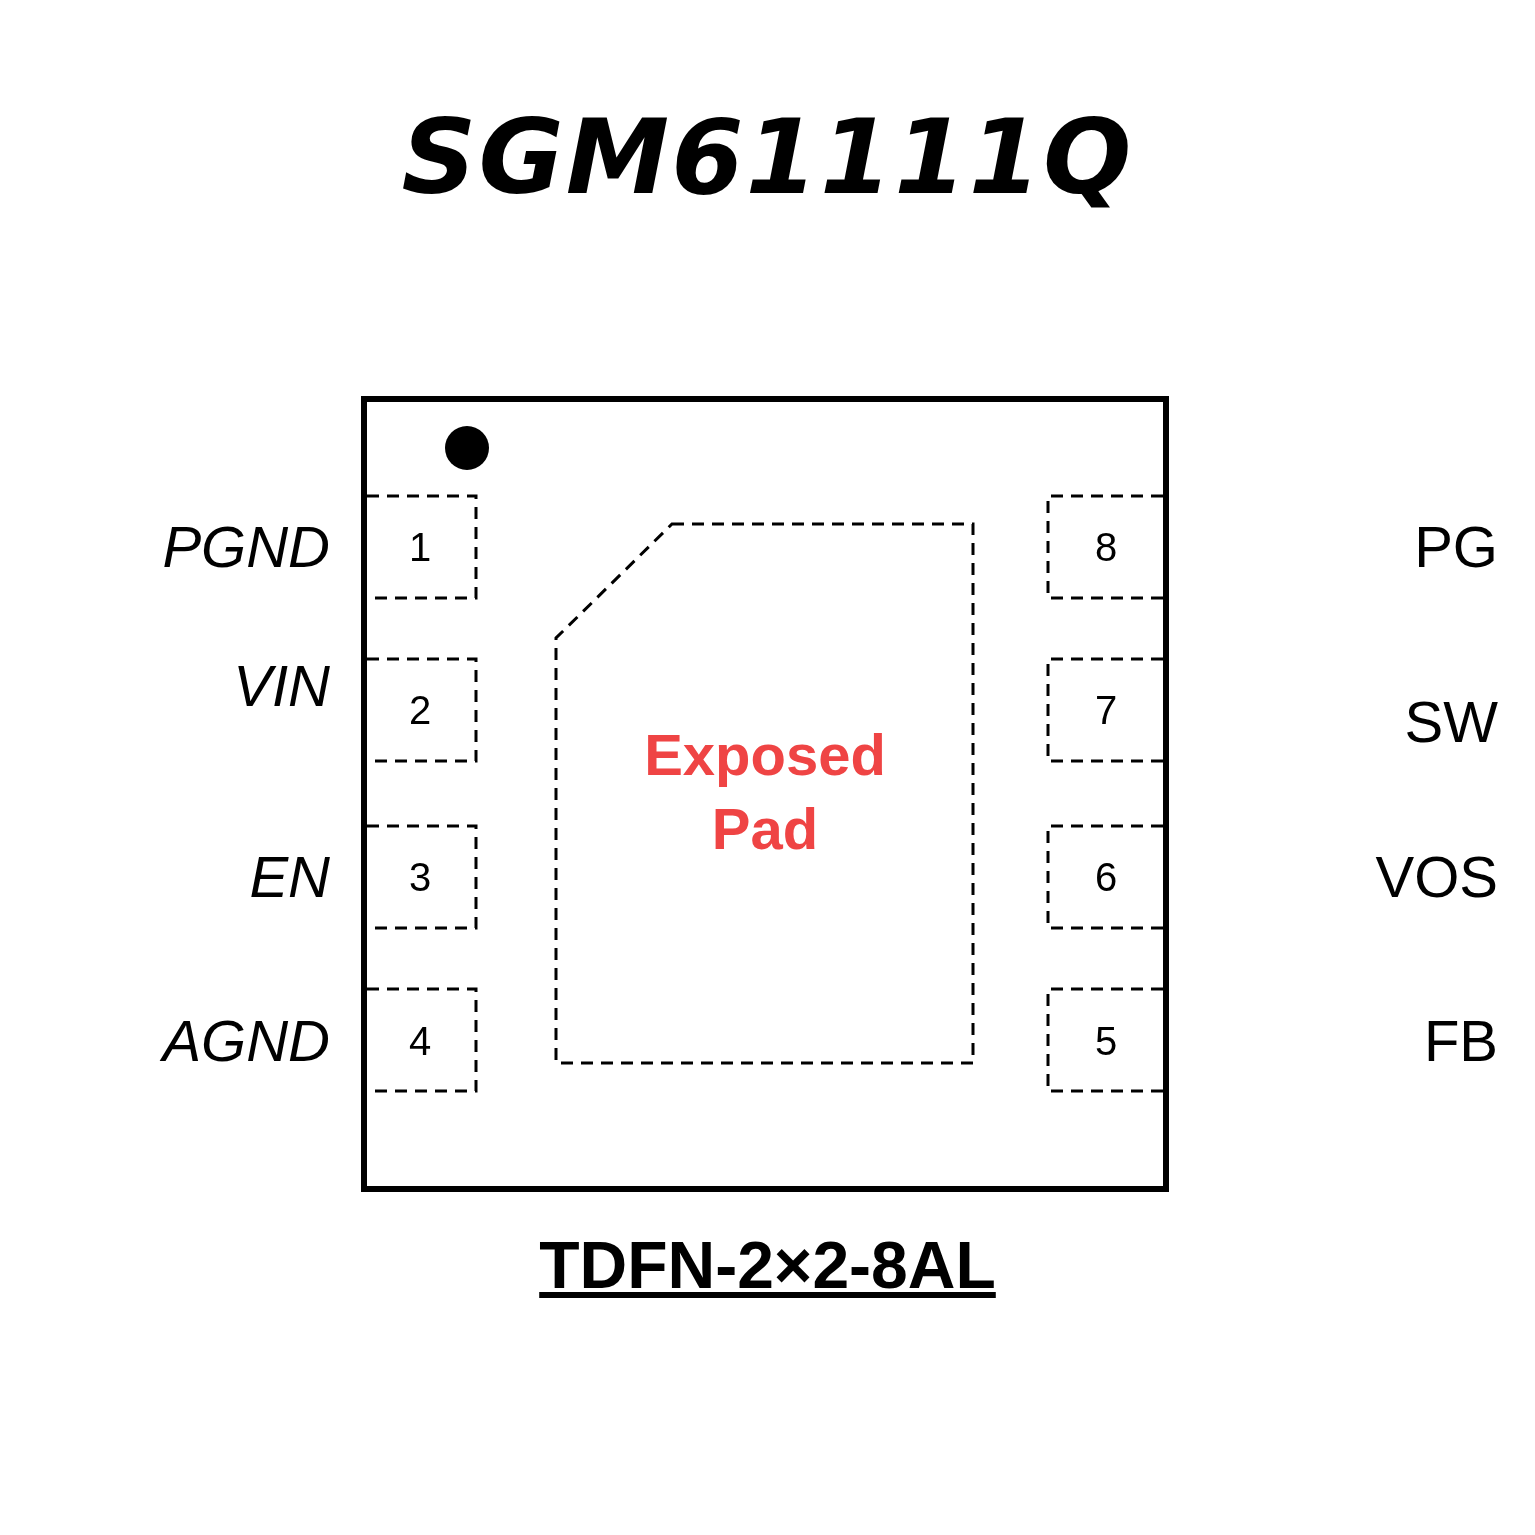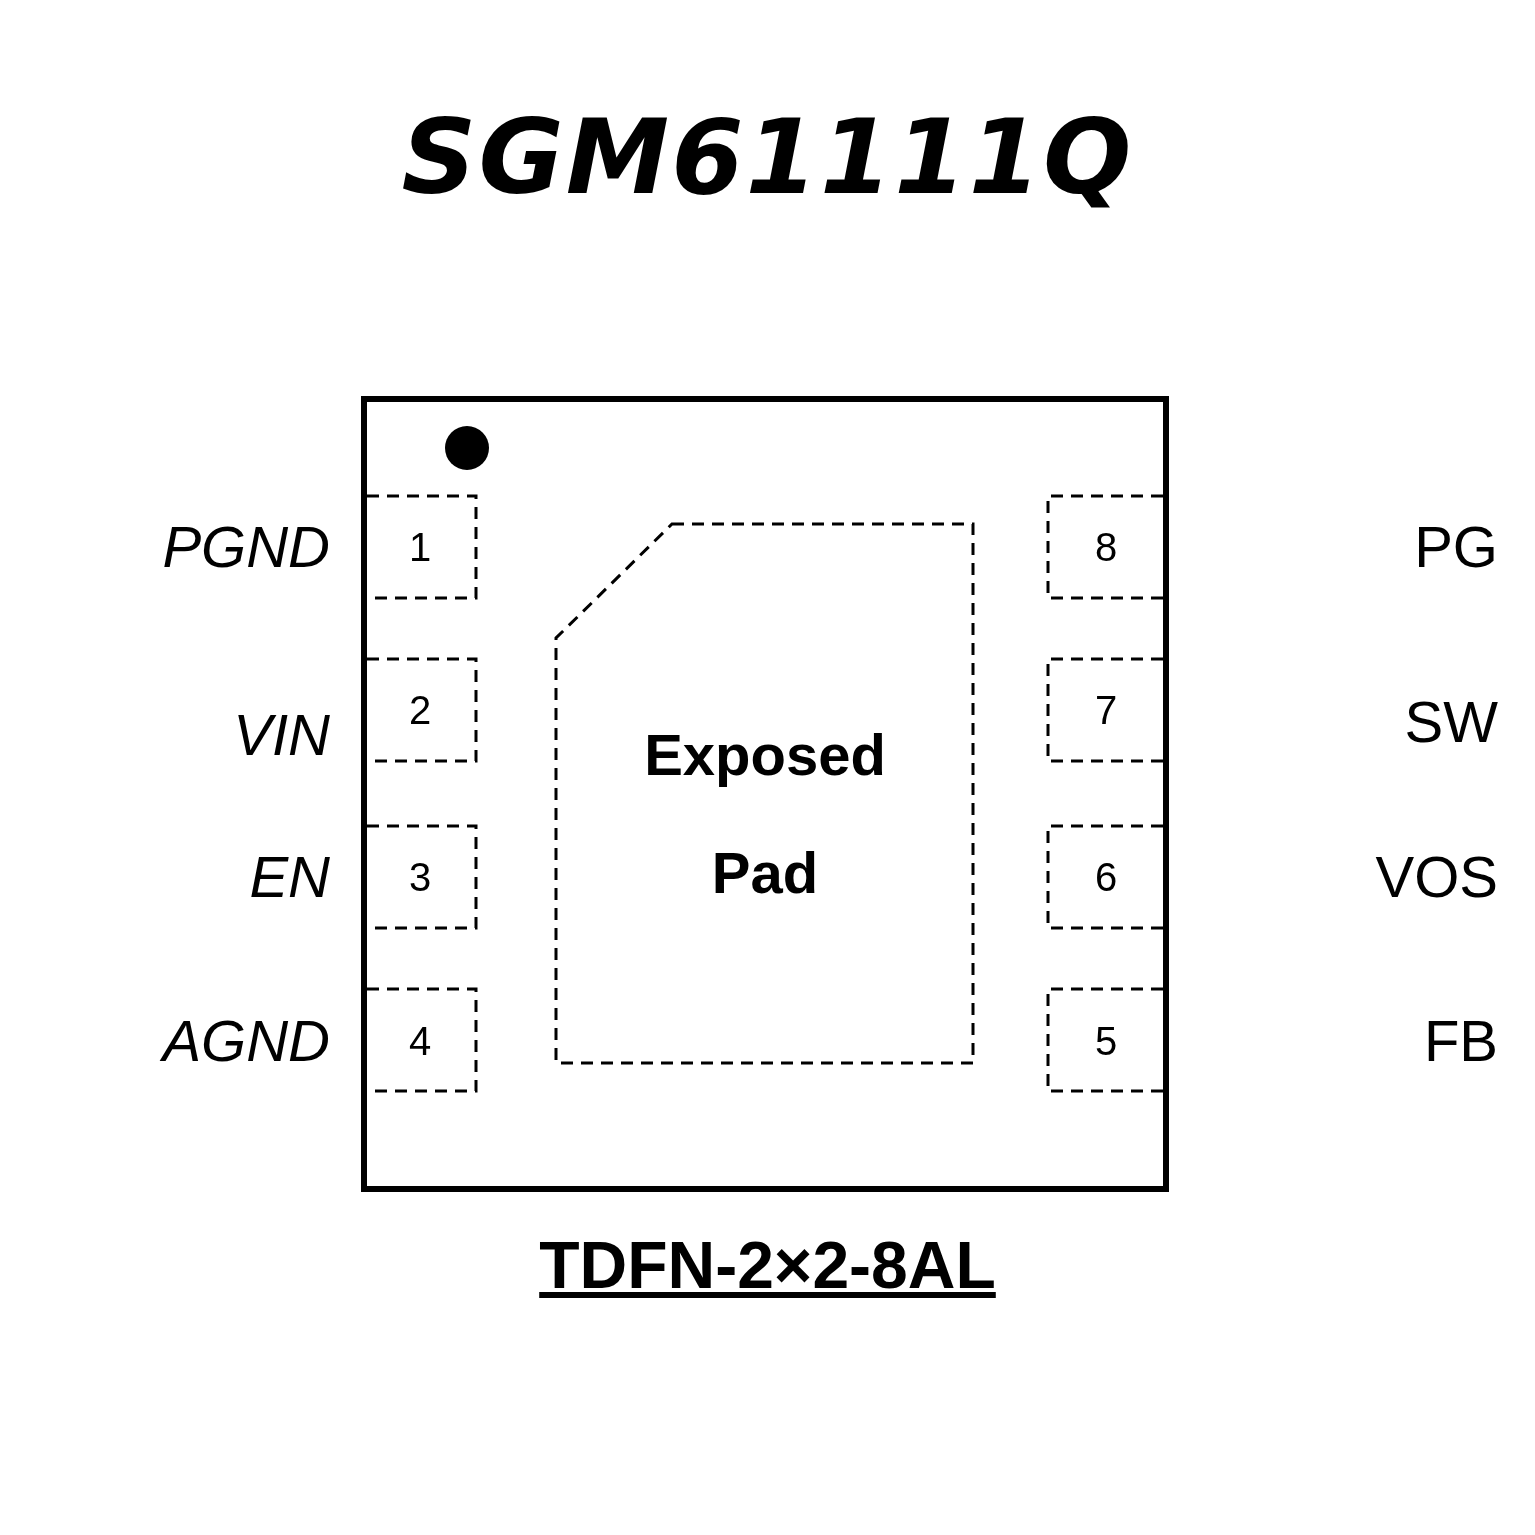--- a/index.html
+++ b/index.html
@@ -21,21 +21,21 @@
     }
     .pin-name.left { text-align: right; width: 300px; left: 30px; font-style: italic; }
     .pin-name.right { text-align: right; width: 300px; left: 1198px; }
     .pin-num {
       position: absolute; font-family: "Liberation Sans", sans-serif; font-size: 40px;
       color: #000; line-height: 1; width: 100px; text-align: center;
     }
     .pad-label {
       position: absolute; left: 556px; width: 418px; text-align: center;
       font-family: "Liberation Sans", sans-serif; font-weight: bold; font-size: 58px;
-      color: #000000; line-height: 74px;
+      color: #ef4444; line-height: 74px;
     }
   </style>
 </head>
 <body>
 
 <div class="title">SGM61111Q</div>
 
 <svg class="diagram" width="1535" height="1535">
 
   <rect x="364" y="399" width="802" height="790" fill="none" stroke="#000" stroke-width="6"></rect>
@@ -49,35 +49,35 @@
 
   <path d="M1163 496 H1048 V598 H1163" fill="none" stroke="#000" stroke-width="3" stroke-dasharray="12,8"></path>
   <path d="M1163 659 H1048 V761 H1163" fill="none" stroke="#000" stroke-width="3" stroke-dasharray="12,8"></path>
   <path d="M1163 826 H1048 V928 H1163" fill="none" stroke="#000" stroke-width="3" stroke-dasharray="12,8"></path>
   <path d="M1163 989 H1048 V1091 H1163" fill="none" stroke="#000" stroke-width="3" stroke-dasharray="12,8"></path>
 
   <path d="M672 524 H973 V1063 H556 V638 Z" fill="none" stroke="#000" stroke-width="3" stroke-dasharray="12,8"></path>
 </svg>
 
 <div class="pin-name left" style="top:518px">PGND</div>
-<div class="pin-name left" style="top:706px">VIN</div>
+<div class="pin-name left" style="top:657px">VIN</div>
 <div class="pin-name left" style="top:848px">EN</div>
 <div class="pin-name left" style="top:1012px">AGND</div>
 
 <div class="pin-num" style="left:370px; top:527px">1</div>
 <div class="pin-num" style="left:370px; top:690px">2</div>
 <div class="pin-num" style="left:370px; top:857px">3</div>
 <div class="pin-num" style="left:370px; top:1021px">4</div>
 
 <div class="pin-num" style="left:1056px; top:527px">8</div>
 <div class="pin-num" style="left:1056px; top:690px">7</div>
 <div class="pin-num" style="left:1056px; top:857px">6</div>
 <div class="pin-num" style="left:1056px; top:1021px">5</div>
 
 <div class="pin-name right" style="top:518px">PG</div>
 <div class="pin-name right" style="top:693px">SW</div>
 <div class="pin-name right" style="top:848px">VOS</div>
 <div class="pin-name right" style="top:1012px">FB</div>
 
 <div class="pad-label" style="top:718px">Exposed</div>
-<div class="pad-label" style="top:836px">Pad</div>
+<div class="pad-label" style="top:792px">Pad</div>
 
 <div class="package-label">TDFN-2×2-8AL</div>
 
 </body></html>

